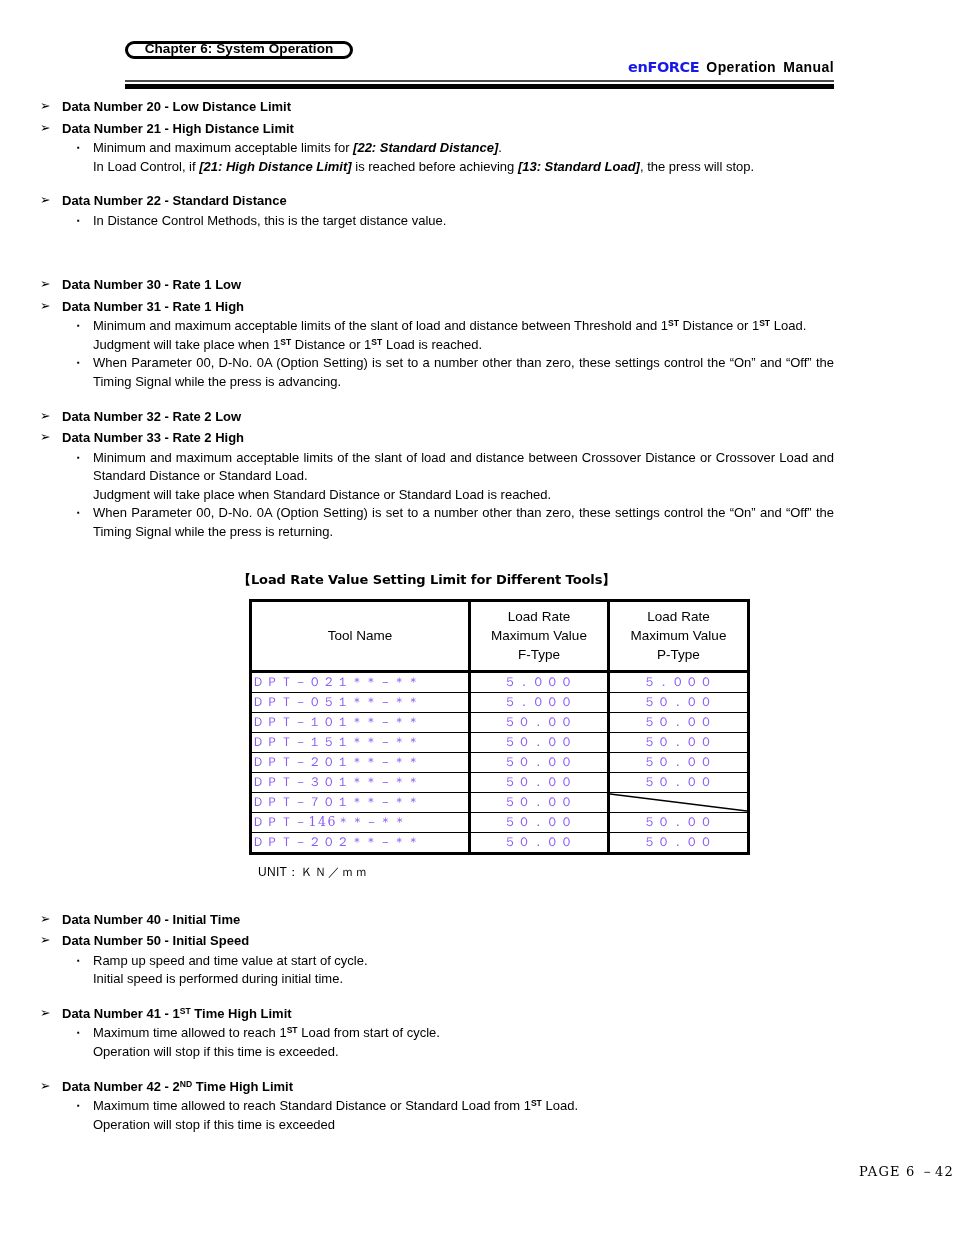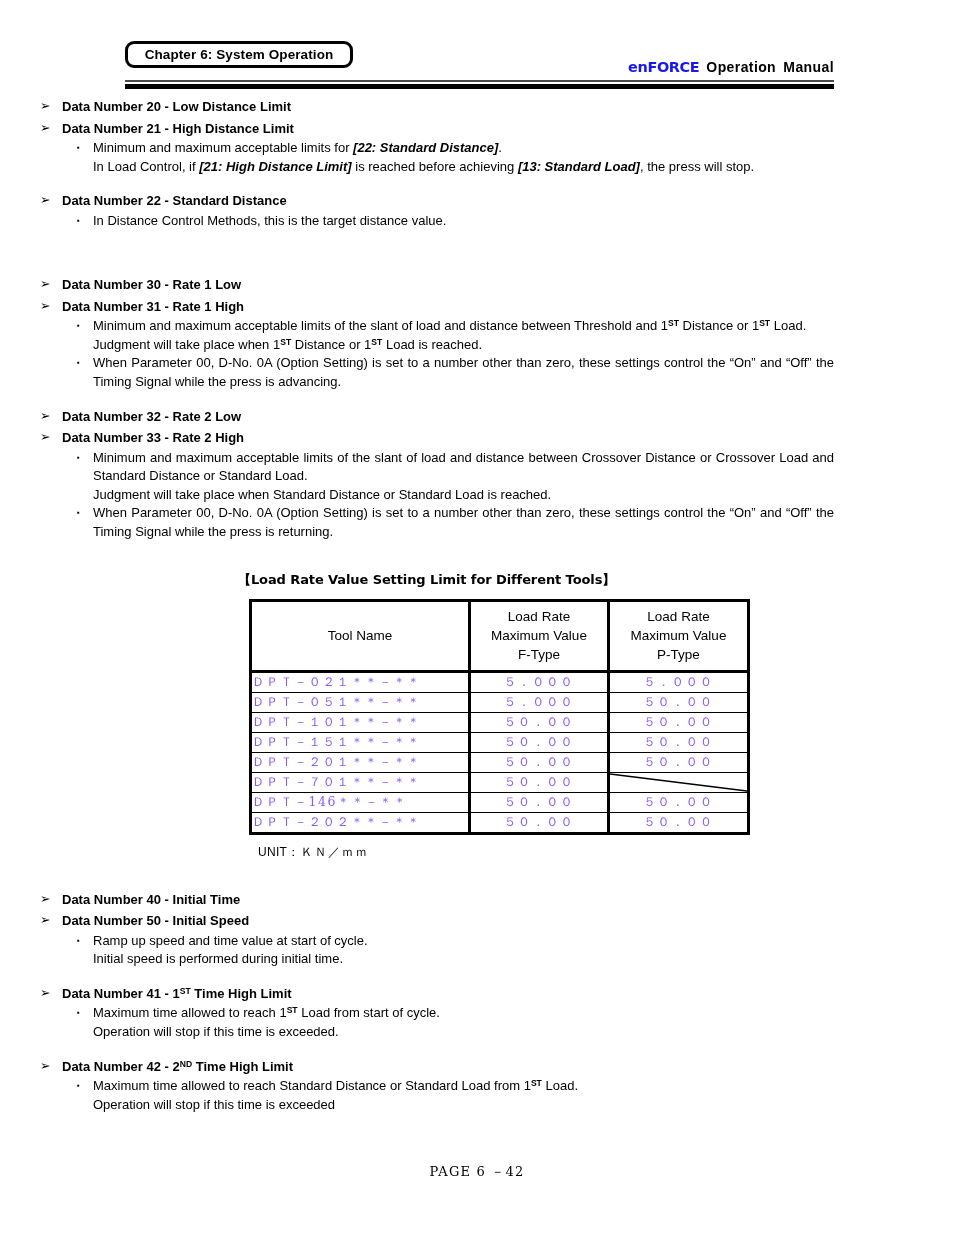--- a/index.html
+++ b/index.html
@@ -24,26 +24,26 @@
     position: absolute;
     left: 0; top: 0;
     width: 954px;
     height: 96px;
   }
   .chapter-box {
     position: absolute;
     left: 125px;
     top: 41px;
     width: 228px;
-    height: 27px;
+    height: 18px;
     border: 3px solid #000000;
     border-radius: 9px;
     box-sizing: border-box;
     display: flex;
-    align-items: center;
+    align-items: flex-end;
     justify-content: center;
   }
   .chapter-box-label {
     font-size: 13.5px;
     font-weight: bold;
     letter-spacing: 0.1px;
     white-space: nowrap;
   }
   .manual-title {
     position: absolute;
@@ -216,21 +216,21 @@
   }
   .unit-label { font-weight: normal; font-family: "Liberation Sans", sans-serif; }
   .unit-value { font-family: "DejaVu Serif", "Liberation Serif", serif; letter-spacing: 1.6px; }
 
   
   .page-footer {
     position: absolute;
     left: 0;
     top: 1163px;
     width: 954px;
-    text-align: center;
+    text-align: right;
     font-family: "DejaVu Serif", "Liberation Serif", serif;
     font-size: 13px;
     letter-spacing: 1.2px;
   }
 </style>
 </head>
 <body>
 
 <div id="page">
 
@@ -362,20 +362,25 @@
             <td class="c1 toolname">ＤＰＴ－１５１＊＊－＊＊</td>
             <td class="c2 val">５０．００</td>
             <td class="c3 val">５０．００</td>
           </tr>
           <tr>
             <td class="c1 toolname">ＤＰＴ－２０１＊＊－＊＊</td>
             <td class="c2 val">５０．００</td>
             <td class="c3 val">５０．００</td>
           </tr>
           <tr>
+            <td class="c1 toolname">ＤＰＴ－３０１＊＊－＊＊</td>
+            <td class="c2 val">５０．００</td>
+            <td class="c3 val">５０．００</td>
+          </tr>
+          <tr>
             <td class="c1 toolname">ＤＰＴ－７０１＊＊－＊＊</td>
             <td class="c2 val">５０．００</td>
             <td class="c3 val na">
               <svg class="slash-svg" viewBox="0 0 100 20" preserveAspectRatio="none">
                 <line x1="0" y1="1" x2="100" y2="19" stroke="#000000" stroke-width="1.4" vector-effect="non-scaling-stroke"></line>
               </svg>
             </td>
           </tr>
           <tr>
             <td class="c1 toolname">ＤＰＴ－146＊＊－＊＊</td>

